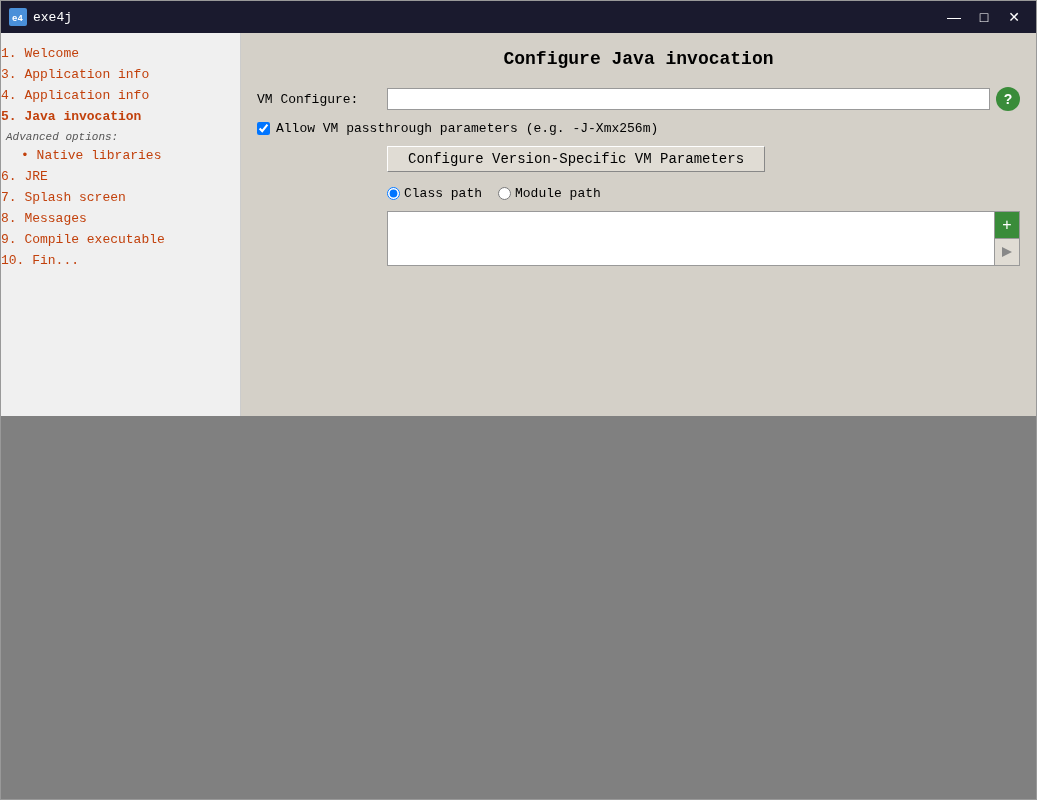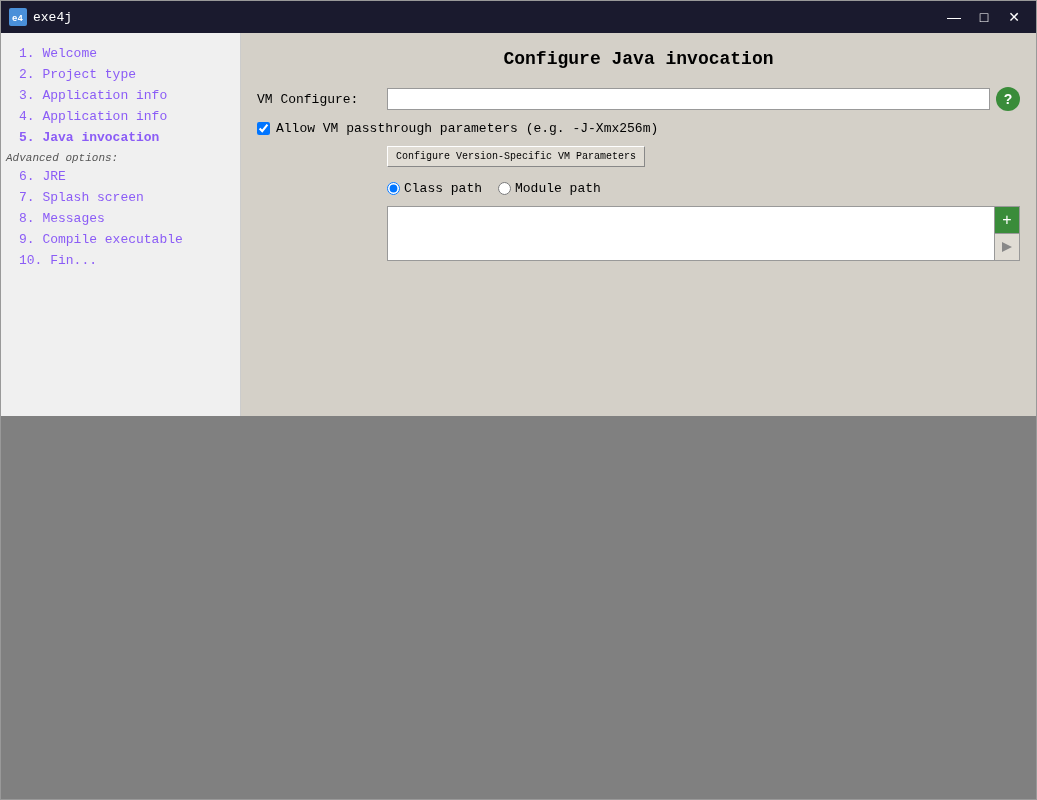--- a/index.html
+++ b/index.html
@@ -75,22 +75,22 @@
     .sidebar {
       width: 240px;
       background: #f0f0f0;
       border-right: 1px solid #ccc;
       padding: 10px 0;
       flex-shrink: 0;
       font-family: 'Courier New', Courier, monospace;
       font-size: 13px;
     }
     .sidebar-item {
-      padding: 3px 18px;
-      color: #8b5cf6;
+      padding: 3px 0;
+      color: #c2410c;
       cursor: pointer;
       white-space: nowrap;
     }
     .sidebar-item.active {
       font-weight: bold;
     }
     .sidebar-item.sub {
       padding-left: 20px;
     }
     .sidebar-label-advanced {
@@ -164,23 +164,23 @@
     }
     .button-row {
       margin-left: 130px;
       margin-bottom: 14px;
     }
     .config-btn {
       background: #e0dcd4;
       border: 1px solid #888;
       border-top-color: #fff;
       border-left-color: #fff;
-      padding: 4px 8px;
-      font-family: 'Courier New', Courier, monospace;
-      font-size: 10px;
+      padding: 4px 20px;
+      font-family: 'Courier New', Courier, monospace;
+      font-size: 14px;
       cursor: pointer;
     }
     .radio-row {
       display: flex;
       align-items: center;
       margin-left: 130px;
       margin-bottom: 10px;
       gap: 16px;
     }
     .radio-option {
@@ -257,32 +257,32 @@
     </div>
   </div>
 
   <div class="content-area">
 
     <div class="sidebar">
       <div class="sidebar-item">
         <span>1. </span><span>Welcome</span>
       </div>
       <div class="sidebar-item">
-        <span>2. </span><span>Project type</span>
-      </div>
-      <div class="sidebar-item">
         <span>3. </span><span>Application info</span>
       </div>
       <div class="sidebar-item">
         <span>4. </span><span>Application info</span>
       </div>
       <div class="sidebar-item active">
         <span>5. </span><span>Java invocation</span>
       </div>
       <div class="sidebar-label-advanced">Advanced options:</div>
+      <div class="sidebar-item sub">
+        <span>• </span><span>Native libraries</span>
+      </div>
       <div class="sidebar-item">
         <span>6. </span><span>JRE</span>
       </div>
       <div class="sidebar-item">
         <span>7. </span><span>Splash screen</span>
       </div>
       <div class="sidebar-item">
         <span>8. </span><span>Messages</span>
       </div>
       <div class="sidebar-item">

